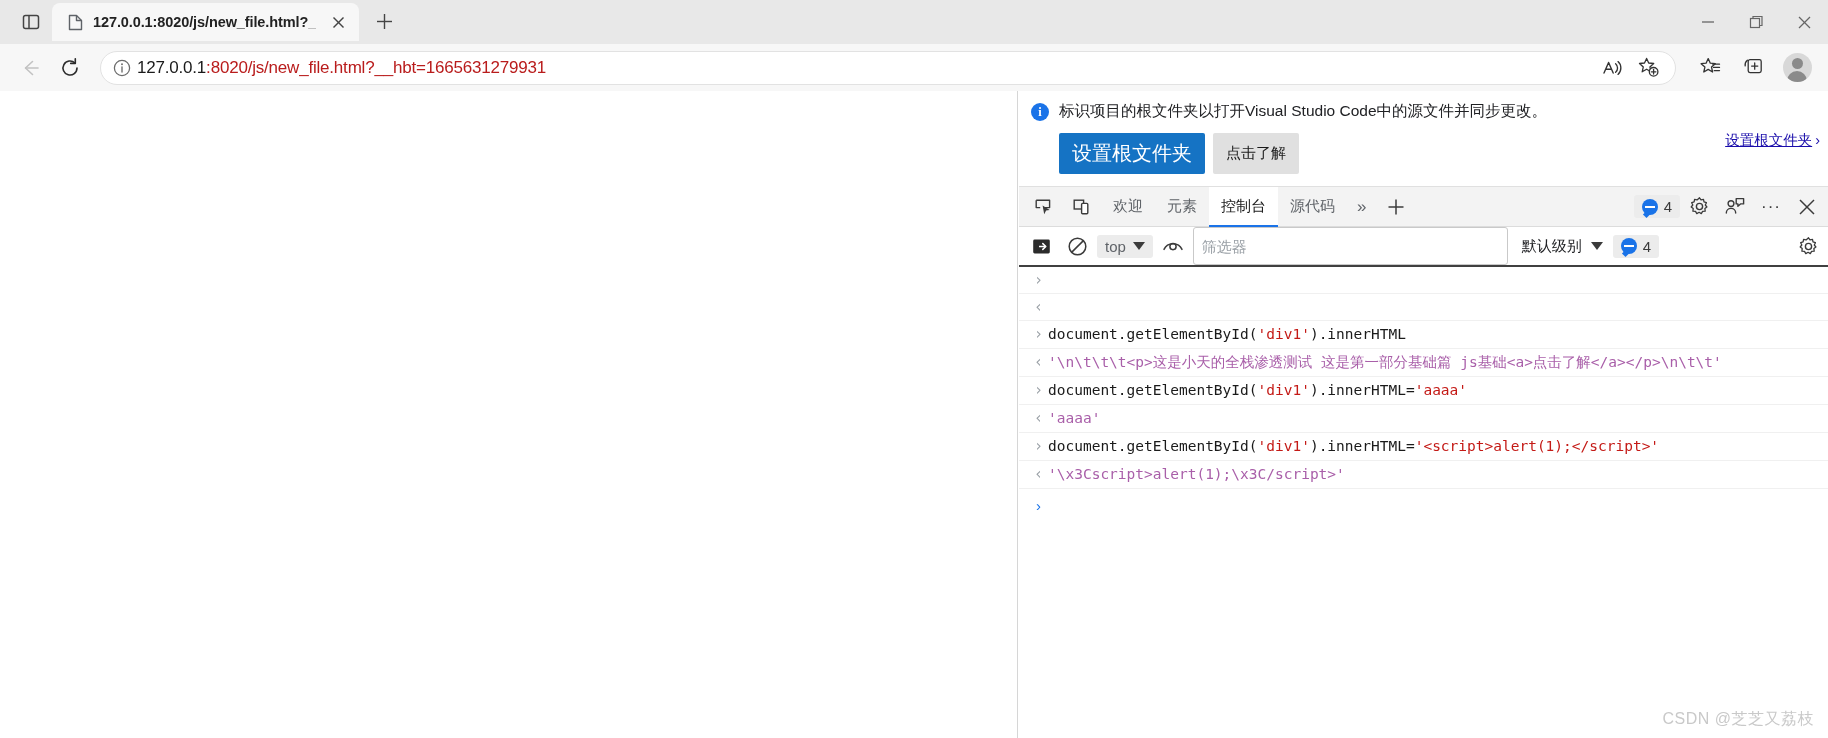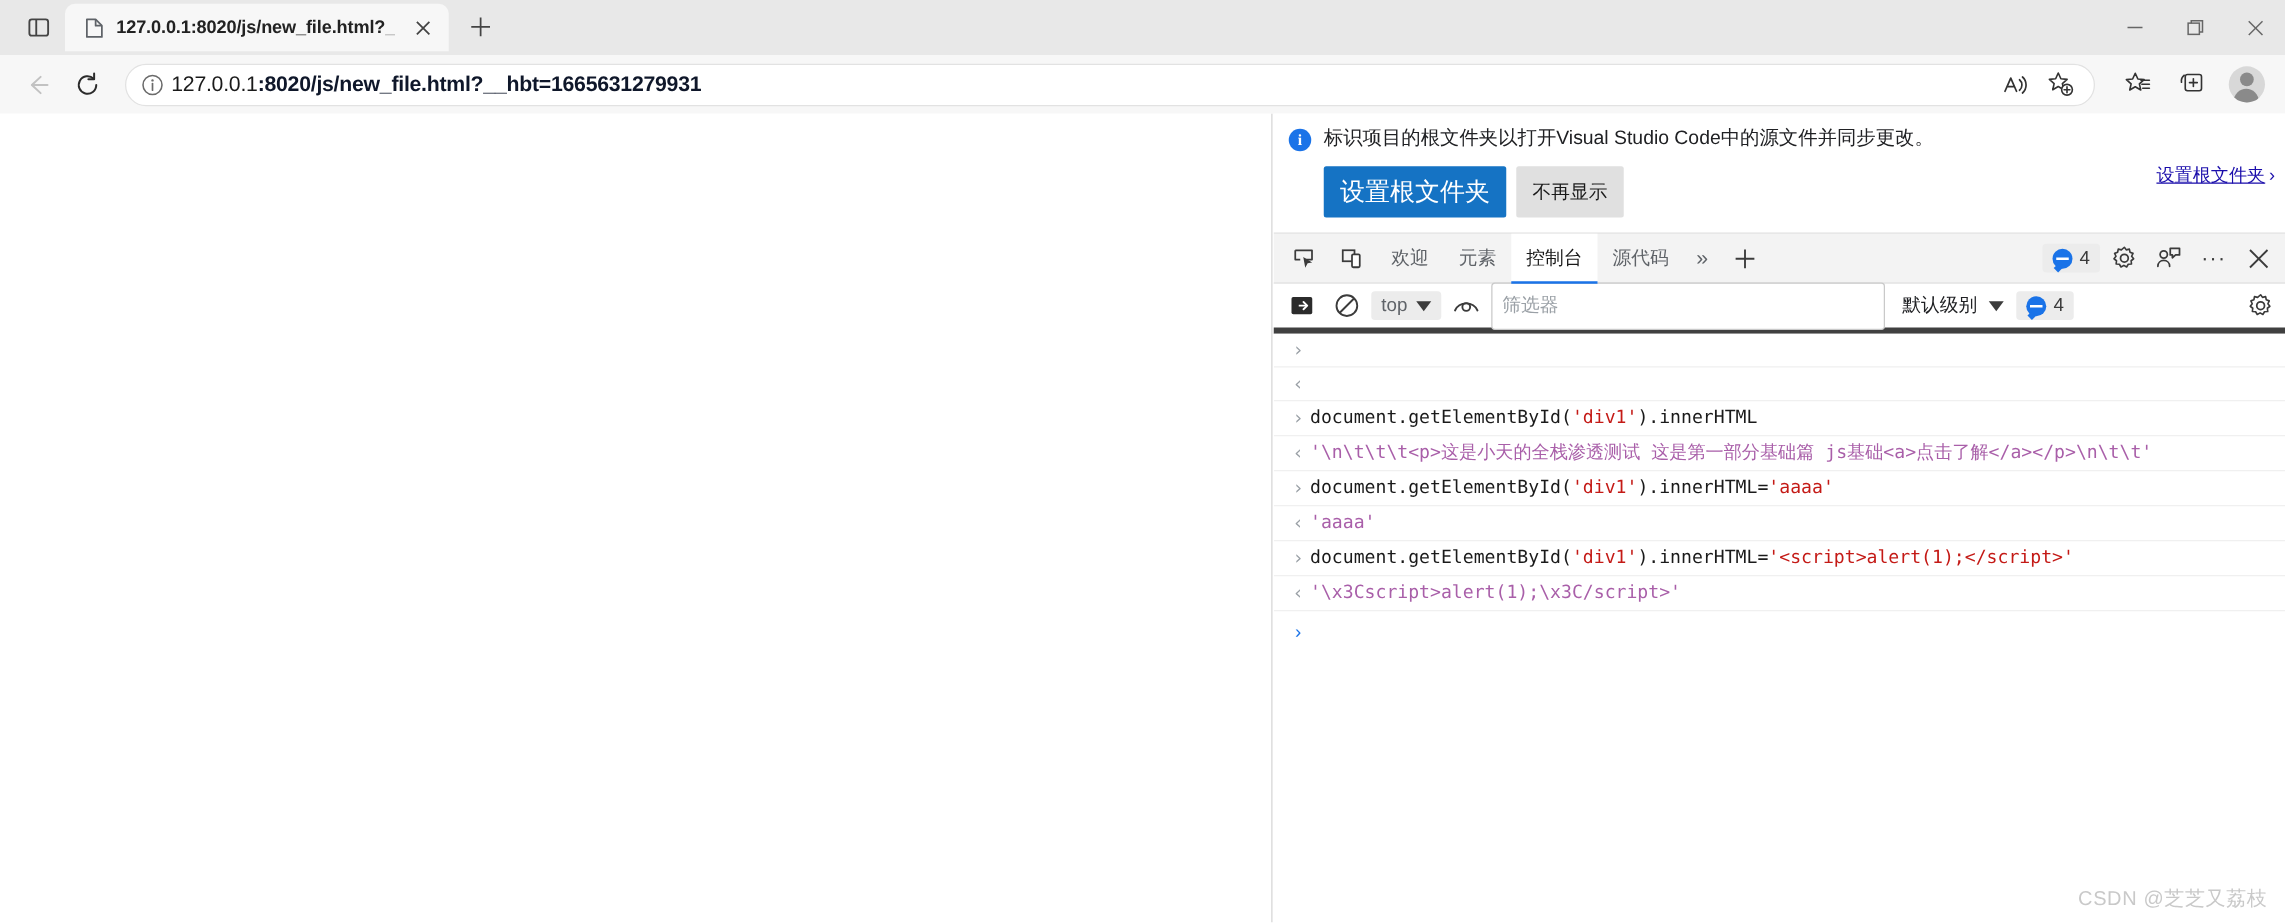--- a/index.html
+++ b/index.html
@@ -46,21 +46,21 @@
     background:#f7f7f7; display:flex; align-items:center; padding:0 10px;
   }
   .navbtn { width:40px; height:40px; display:flex; align-items:center; justify-content:center; border-radius:50%; cursor:pointer; flex:0 0 40px; }
   .omnibox {
     flex:1 1 auto; height:34px; background:#ffffff; border-radius:17px;
     display:flex; align-items:center; padding:0 10px 0 6px; margin:0 6px 0 10px;
     border:1px solid #e2e2e2;
   }
   .omni-info { width:30px; height:30px; display:flex; align-items:center; justify-content:center; flex:0 0 30px; cursor:pointer; }
   .omni-url { font-size:17px; color:#1a1a1a; white-space:nowrap; letter-spacing:-0.2px; }
-  .omni-url .grey { color:#0f172a;font-weight:bold; }
+  .omni-url .grey { color:#b91c1c; }
   .omni-actions { display:flex; align-items:center; margin-left:auto; gap:2px; }
   .omni-ico { width:34px; height:34px; display:flex; align-items:center; justify-content:center; border-radius:5px; cursor:pointer; }
   .navbar-right { display:flex; align-items:center; gap:3px; margin-left:8px; }
   .navbar-right .navbtn { width:38px; height:38px; border-radius:5px; }
   .avatar-btn { width:42px; height:42px; display:flex; align-items:center; justify-content:center; cursor:pointer; }
   .avatar {
     width:29px; height:29px; border-radius:50%; background:#d8d8d8;
     position:relative; overflow:hidden;
   }
   .avatar::before { content:""; position:absolute; width:11px; height:11px; border-radius:50%; background:#8a8a8a; left:9px; top:4.5px; }
@@ -123,21 +123,21 @@
     padding:3px 8px; cursor:pointer;
   }
   .badge-bubble { width:16px; height:16px; border-radius:50%; background:#1a73e8; position:relative; }
   .badge-bubble::after { content:""; position:absolute; left:3px; top:7px; width:10px; height:2px; background:#fff; }
   .badge-bubble::before { content:""; position:absolute; left:2px; bottom:-2px; width:5px; height:5px; background:#1a73e8; transform:rotate(45deg); }
   .badge-count { font-size:15px; color:#3b3b3b; }
   .dt-ic { width:34px; height:34px; display:flex; align-items:center; justify-content:center; cursor:pointer; border-radius:4px; }
 
   .console-toolbar {
     height:40px; display:flex; align-items:center; gap:4px;
-    border-bottom:5px solid #404040; background:#fff; padding:0 4px 0 6px;
+    border-bottom:2px solid #404040; background:#fff; padding:0 4px 0 6px;
   }
   .ct-ic { width:32px; height:32px; display:flex; align-items:center; justify-content:center; cursor:pointer; border-radius:4px; }
   .ctx-select {
     display:flex; align-items:center; gap:7px; background:#ececec; border-radius:3px;
     padding:3px 8px; cursor:pointer; font-size:15px; color:#5f6368;
   }
   .caret { width:0; height:0; border-left:6px solid transparent; border-right:6px solid transparent; border-top:8px solid #3b3b3b; }
   .filter-input {
     flex:0 0 315px; height:38px; border:1px solid #c9c9c9; border-radius:3px;
     font-size:15px; color:#444; padding:0 8px; font-family:inherit; outline:none; background:#fff;
@@ -297,21 +297,21 @@
     <div class="devtools">
 
       <div class="infobar">
         <div class="infobar-row">
           <span class="info-icon">i</span>
           <span class="info-text">标识项目的根文件夹以打开Visual Studio Code中的源文件并同步更改。</span>
         </div>
         <span class="info-link"><span>设置根文件夹</span><span class="info-link-chev">›</span></span>
         <div class="infobar-buttons">
           <button class="btn-primary">设置根文件夹</button>
-          <button class="btn-default">不再显示</button>
+          <button class="btn-default">点击了解</button>
         </div>
       </div>
 
       <div class="dt-tabbar">
         <div class="dt-iconbtn">
           <svg width="20" height="20" viewBox="0 0 20 20">
               <path d="M2.2 3.2h13.4v7.4H9.3" fill="none" stroke="#3b3b3b" stroke-width="1.4" stroke-linejoin="round"></path>
               <path d="M2.2 3.2v7.4h4" fill="none" stroke="#3b3b3b" stroke-width="1.4" stroke-linejoin="round"></path>
               <path d="M8.6 8.6l1.6 8.6 1.9-3.6 3.6-.6z" fill="#3b3b3b"></path>
             </svg>

